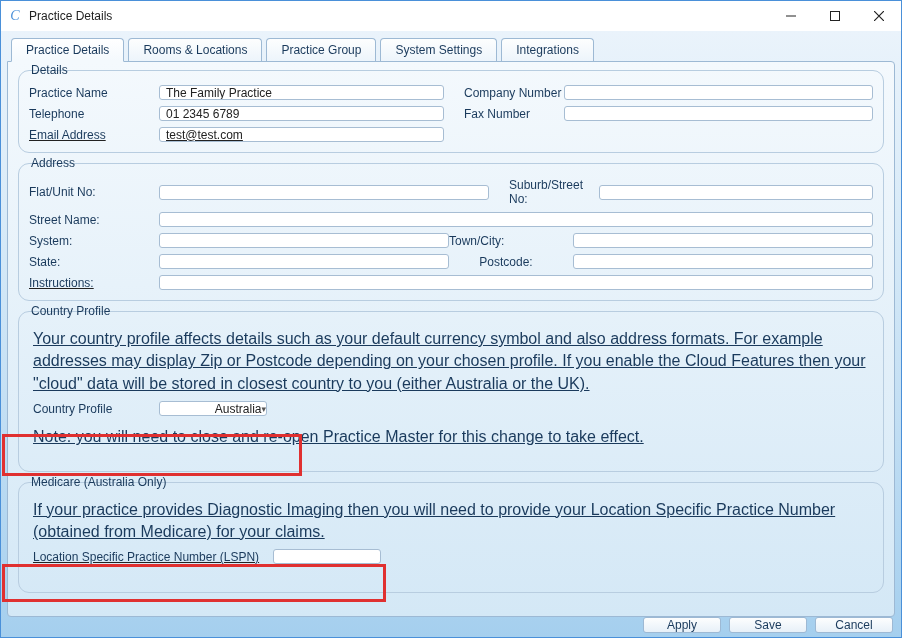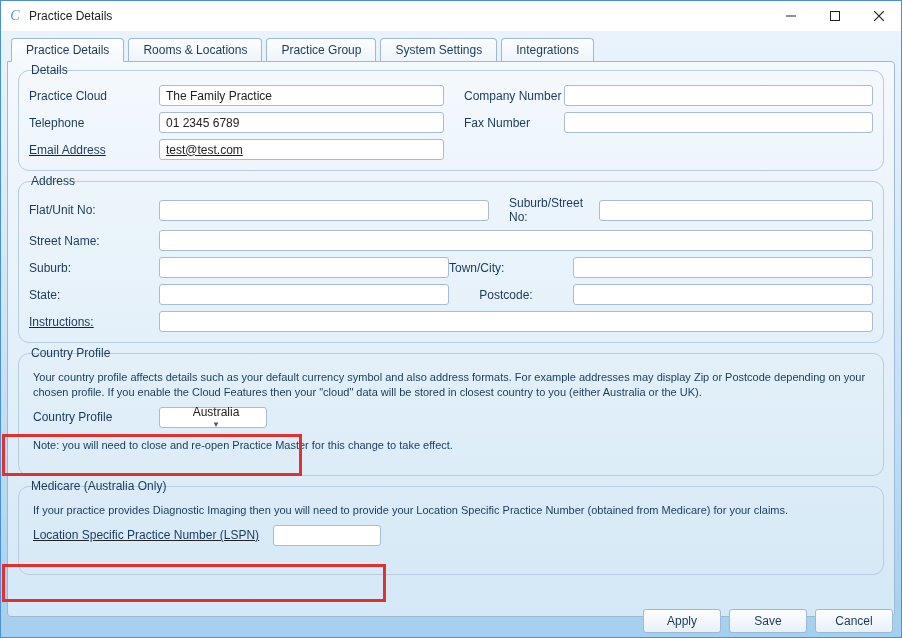--- a/index.html
+++ b/index.html
@@ -104,66 +104,66 @@
   .lbl {
     font-size: 12px;
     color: #1a3a5c;
   }
   .lbl.w1 { width: 130px; flex: 0 0 130px; }
   .lbl.w2 { width: 120px; flex: 0 0 120px; text-align: left; padding-left: 20px;}
   input[type=text], .select {
     border: 1px solid #a7bdd3;
     border-radius: 3px;
     background: #fff;
-    height: 21px;
+    height: 15px;
     padding: 1px 6px;
     font-size: 12px;
     font-family: inherit;
     color: #222;
     outline: none;
   }
   .flex1 { flex: 1; }
   .wmid { width: 285px; flex: 0 0 285px; }
   .select {
     width: 108px;
     display: inline-flex;
     align-items: center;
-    justify-content: center;
+    justify-content: flex-end;
     cursor: default;
     padding-right: 0;
-    flex-direction: column;
   }
   .select .caret {
     font-size: 9px;
     color: #555;
   }
   .info-text {
-    font-size: 11px;
+    font-size: 16px;
     color: #1a3a5c;
     line-height: 1.4;
     margin: 2px 0 6px 4px;
+    text-decoration: underline;
   }
   
   .redframe {
     position: absolute;
     border: 3px solid #e03030;
     pointer-events: none;
     z-index: 10;
   }
   
   .footer {
     position: absolute;
     bottom: 4px;
     right: 8px;
     display: flex;
     gap: 8px;
   }
   .btn {
     min-width: 78px;
-    height: 24px;
+    height: 16px;
     border: 1px solid #9db9d4;
     border-radius: 3px;
     background: linear-gradient(#fdfefe, #e7f0f8);
     font-size: 12px;
     color: #1a3a5c;
     display: flex;
     align-items: center;
     justify-content: center;
     cursor: default;
     padding: 0 16px;
@@ -201,21 +201,21 @@
     <div class="tab">Practice Group</div>
     <div class="tab">System Settings</div>
     <div class="tab">Integrations</div>
   </div>
 
   <div class="tabpanel">
 
     <div class="groupbox">
       <span class="legend">Details</span>
       <div class="row">
-        <span class="lbl w1">Practice Cloud</span>
+        <span class="lbl w1">Practice Name</span>
         <input type="text" class="wmid" value="The Family Practice" style="">
         <span class="lbl w2">Company Number</span>
         <input type="text" class="flex1" value="" style="">
       </div>
       <div class="row">
         <span class="lbl w1">Telephone</span>
         <input type="text" class="wmid" value="01 2345 6789" style="">
         <span class="lbl w2">Fax Number</span>
         <input type="text" class="flex1" value="" style="">
       </div>
@@ -231,21 +231,21 @@
         <span class="lbl w1">Flat/Unit No:</span>
         <input type="text" style="width: 330px; flex: 0 0 330px;" value="">
         <span class="lbl" style="width:110px;flex:0 0 110px;padding-left:20px">Suburb/Street No:</span>
         <input type="text" class="flex1" value="" style="">
       </div>
       <div class="row">
         <span class="lbl w1">Street Name:</span>
         <input type="text" class="flex1" value="" style="">
       </div>
       <div class="row">
-        <span class="lbl w1">Suburb:</span>
+        <span class="lbl w1">System:</span>
         <input type="text" style="width: 290px; flex: 0 0 290px;" value="">
         <span class="lbl" style="flex:1;text-align:left;padding-right:10px">Town/City:</span>
         <input type="text" style="width: 300px; flex: 0 0 300px;" value="">
       </div>
       <div class="row">
         <span class="lbl w1">State:</span>
         <input type="text" style="width: 290px; flex: 0 0 290px;" value="">
         <span class="lbl" style="flex:1;text-align:center;padding-right:10px">Postcode:</span>
         <input type="text" style="width: 300px; flex: 0 0 300px;" value="">
       </div>

